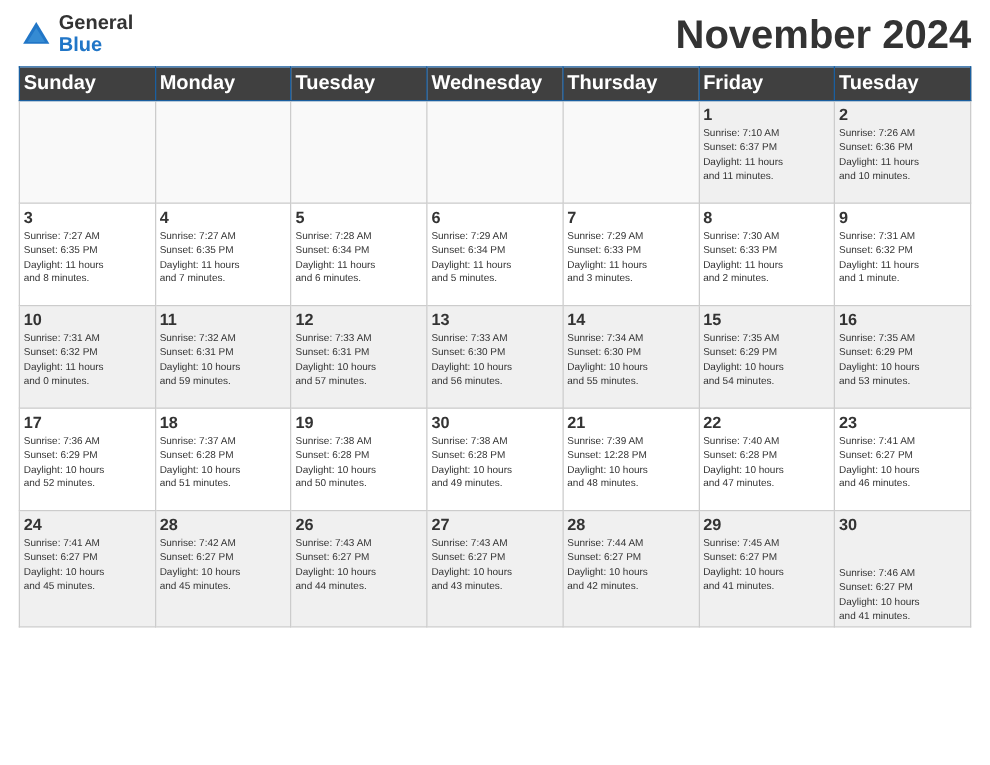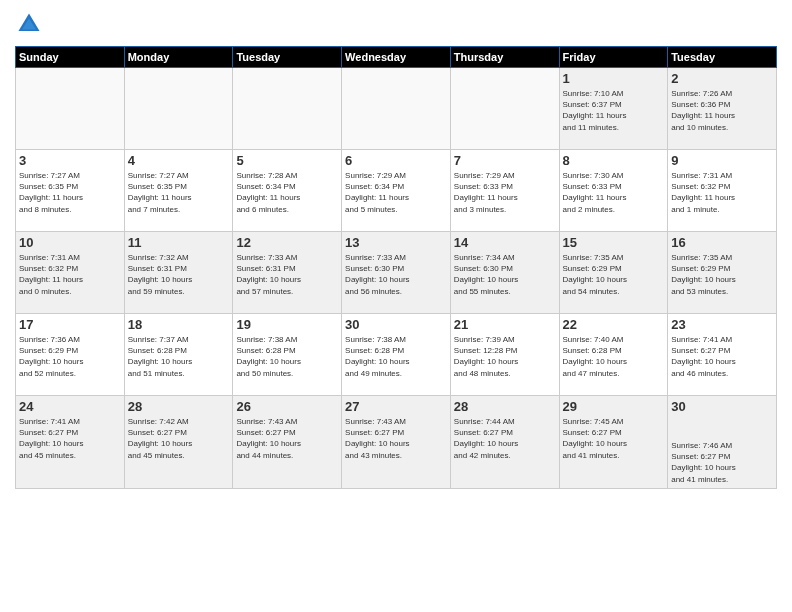--- a/index.html
+++ b/index.html
@@ -56,23 +56,23 @@
     .location {
       font-size: 16px;
       color: #555;
     }
     table {
       width: 100%;
       border-collapse: collapse;
       table-layout: fixed;
     }
     th {
-      background-color: #000000;
+      background-color: #404040;
       color: #fff;
-      font-size: 11px;
+      font-size: 16px;
       font-weight: bold;
       padding: 4px 3px;
       text-align: left;
       border: 1px solid #1a5fa0;
     }
     td {
       border: 1px solid #ccc;
       vertical-align: top;
       padding: 3px 3px;
       font-size: 8.5px;
@@ -102,22 +102,27 @@
 </head>
 <body>
 
 <div class="container">
   <div class="header-row">
     <div class="logo">
       <svg class="logo-icon" viewBox="0 0 40 40">
         <polygon points="20,5 35,30 5,30" fill="#2176C7"></polygon>
         <polygon points="20,12 30,28 10,28" fill="#4a9fe0" opacity="0.5"></polygon>
       </svg>
+      <div class="logo-text">
+        <span class="logo-general">General</span>
+        <span class="logo-blue">Blue</span>
+      </div>
     </div>
     <div class="title-block">
+      <div class="month-title">November 2024</div>
     </div>
   </div>
 
   <table>
     <thead>
       <tr>
       <th>Sunday</th>
           <th>Monday</th>
           <th>Tuesday</th>
           <th>Wednesday</th>

